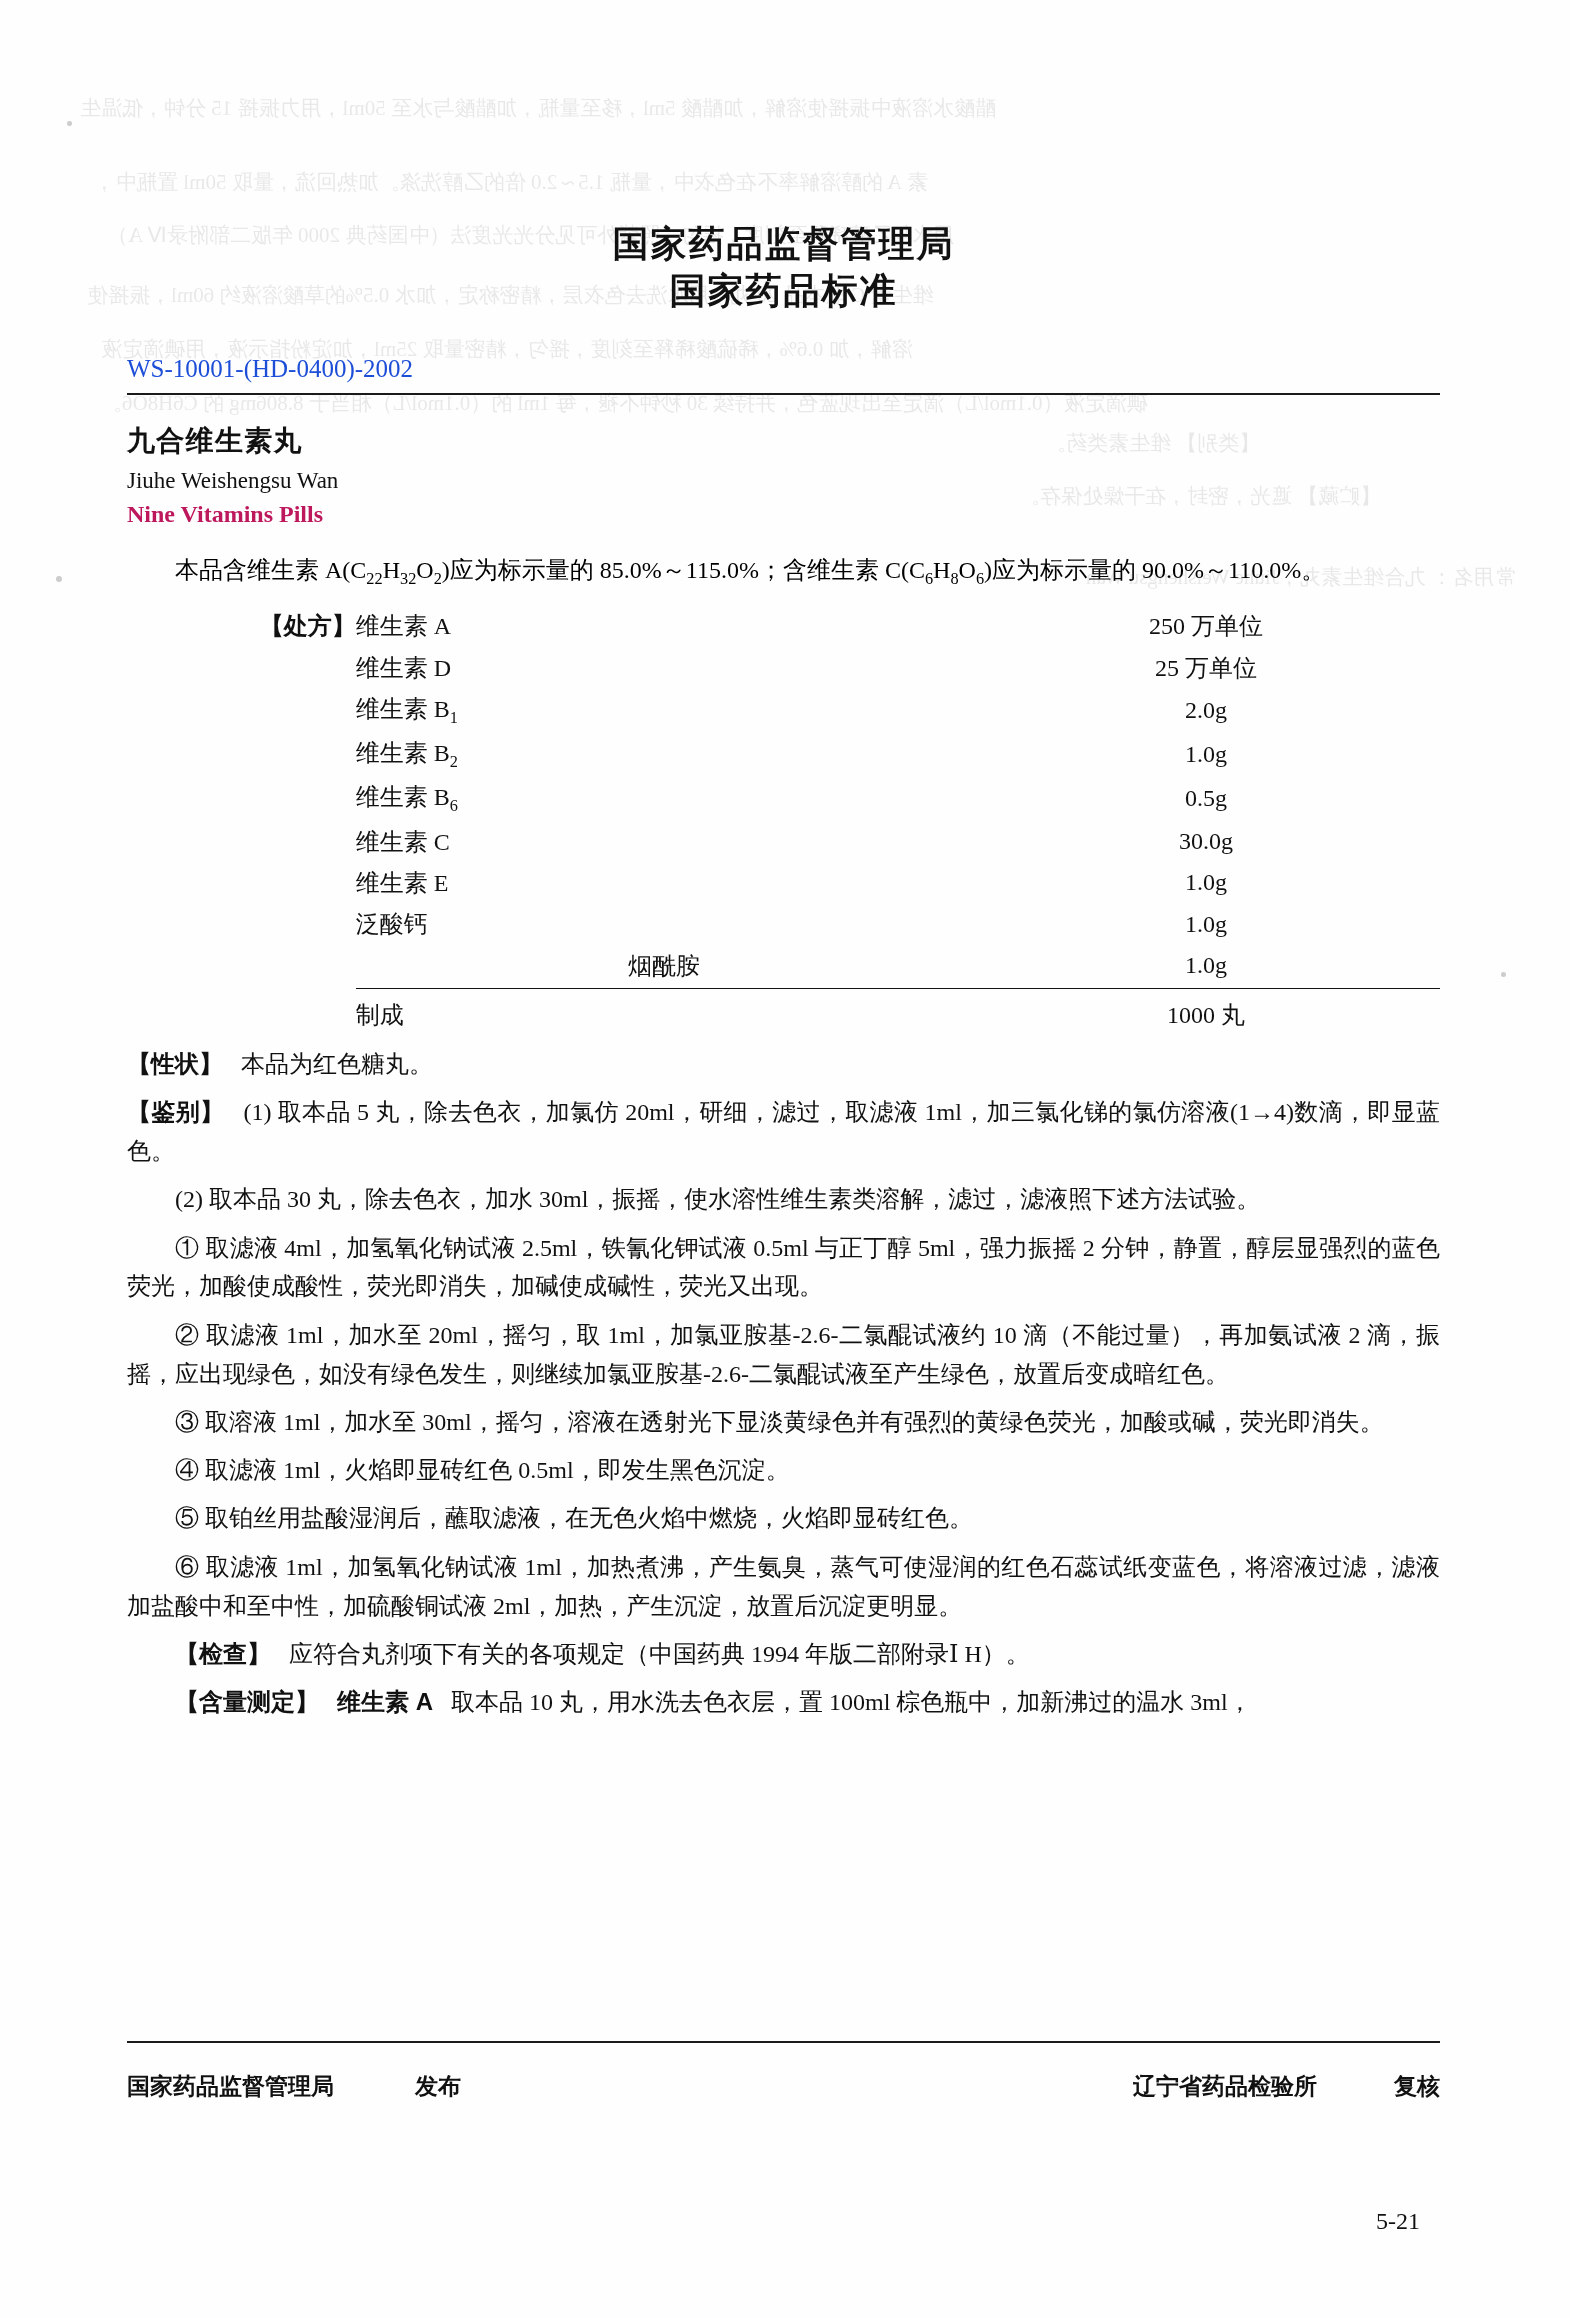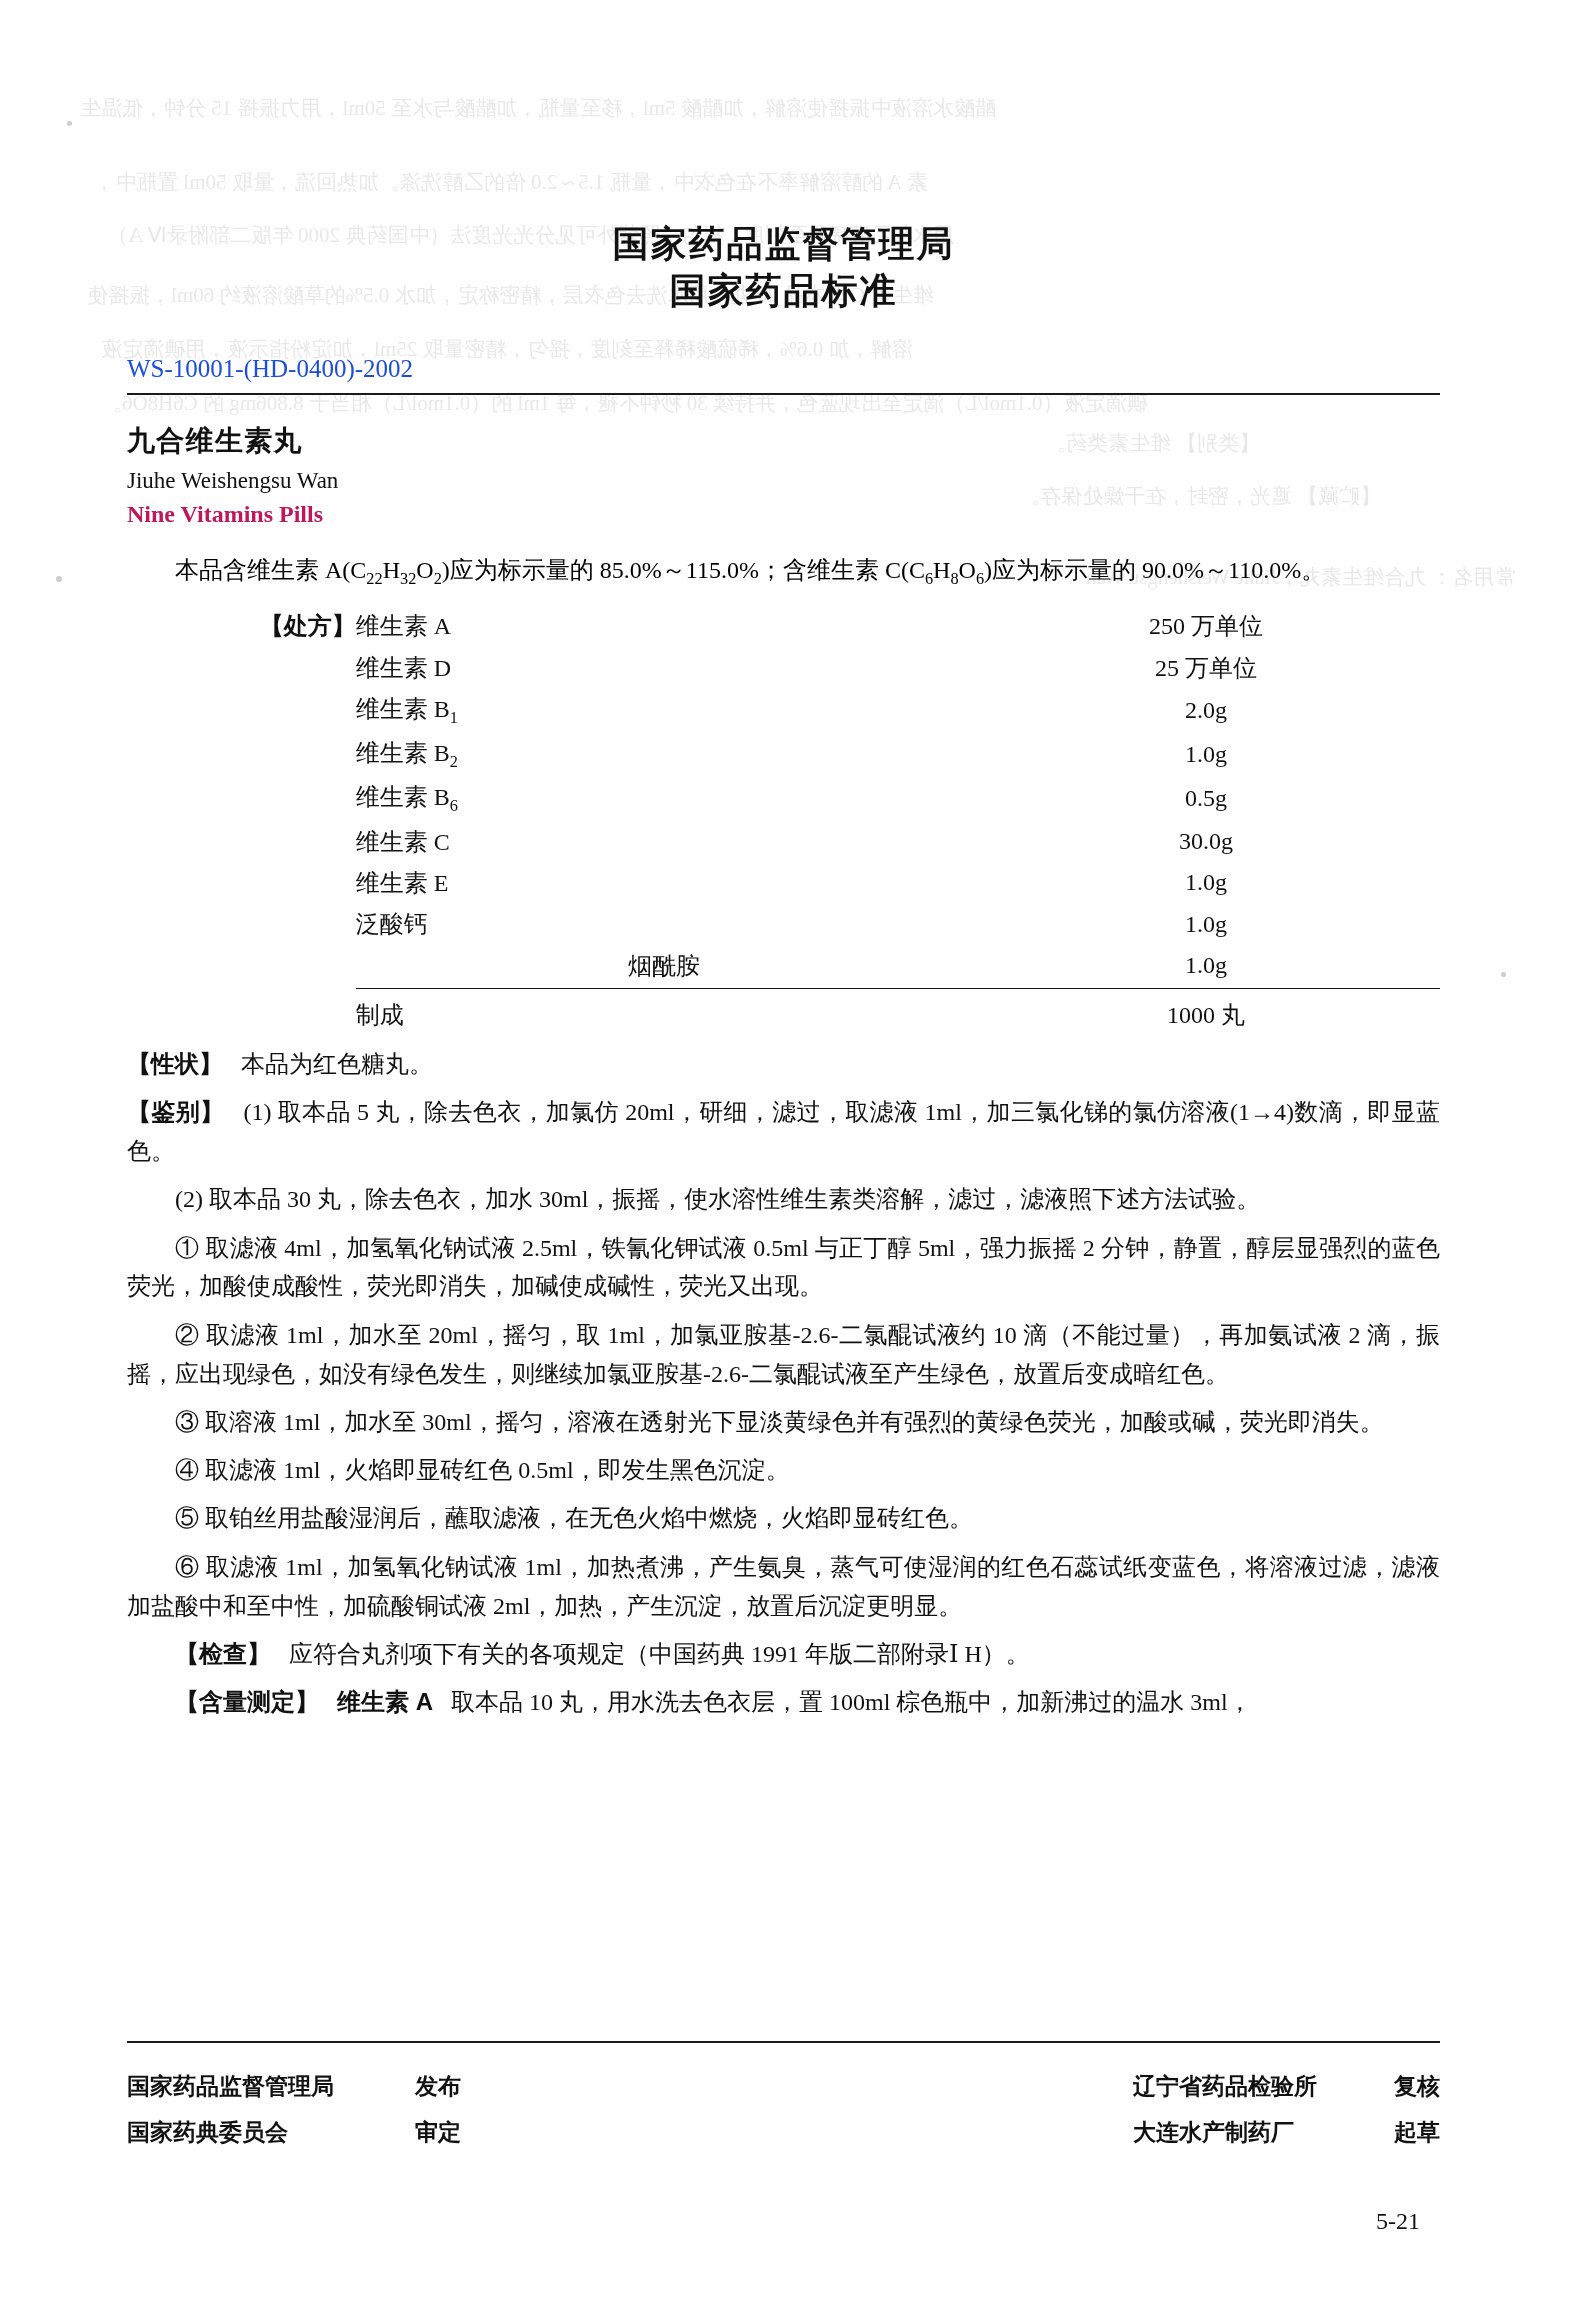--- a/index.html
+++ b/index.html
@@ -294,21 +294,21 @@
     <div class="para indent">(2) 取本品 30 丸，除去色衣，加水 30ml，振摇，使水溶性维生素类溶解，滤过，滤液照下述方法试验。</div>
     <div class="para indent">① 取滤液 4ml，加氢氧化钠试液 2.5ml，铁氰化钾试液 0.5ml 与正丁醇 5ml，强力振摇 2 分钟，静置，醇层显强烈的蓝色荧光，加酸使成酸性，荧光即消失，加碱使成碱性，荧光又出现。</div>
     <div class="para indent">② 取滤液 1ml，加水至 20ml，摇匀，取 1ml，加氯亚胺基-2.6-二氯醌试液约 10 滴（不能过量），再加氨试液 2 滴，振摇，应出现绿色，如没有绿色发生，则继续加氯亚胺基-2.6-二氯醌试液至产生绿色，放置后变成暗红色。</div>
     <div class="para indent">③ 取溶液 1ml，加水至 30ml，摇匀，溶液在透射光下显淡黄绿色并有强烈的黄绿色荧光，加酸或碱，荧光即消失。</div>
     <div class="para indent">④ 取滤液 1ml，火焰即显砖红色 0.5ml，即发生黑色沉淀。</div>
     <div class="para indent">⑤ 取铂丝用盐酸湿润后，蘸取滤液，在无色火焰中燃烧，火焰即显砖红色。</div>
     <div class="para indent">⑥ 取滤液 1ml，加氢氧化钠试液 1ml，加热煮沸，产生氨臭，蒸气可使湿润的红色石蕊试纸变蓝色，将溶液过滤，滤液加盐酸中和至中性，加硫酸铜试液 2ml，加热，产生沉淀，放置后沉淀更明显。</div>
 
     <div class="para indent">
       <span class="label">【检查】</span>
-      &nbsp;&nbsp;<span>应符合丸剂项下有关的各项规定（中国药典 1991 年版二部附录Ⅰ H）。</span>
+      &nbsp;&nbsp;<span>应符合丸剂项下有关的各项规定（中国药典 1994 年版二部附录Ⅰ H）。</span>
     </div>
 
     <div class="para indent">
       <span class="label">【含量测定】</span>
       &nbsp;&nbsp;<span class="label">维生素 A</span>
       &nbsp;&nbsp;<span>取本品 10 丸，用水洗去色衣层，置 100ml 棕色瓶中，加新沸过的温水 3ml，</span>
     </div>
 
   </div>
 
@@ -318,28 +318,18 @@
     <div class="footer-row">
       <div class="footer-left">
         <span class="f-org">国家药品监督管理局</span>
         <span class="f-act">发布</span>
       </div>
       <div class="footer-right">
         <span class="f-org-r">辽宁省药品检验所</span>
         <span class="f-act">复核</span>
       </div>
     </div>
-    <div class="footer-row">
-      <div class="footer-left">
-        <span class="f-org">国家药典委员会</span>
-        <span class="f-act">审定</span>
-      </div>
-      <div class="footer-right">
-        <span class="f-org-r">大连水产制药厂</span>
-        <span class="f-act">起草</span>
-      </div>
-    </div>
   </div>
 
   <div class="page-num">5-21</div>
 
 </div>
 
 
 </body></html>

